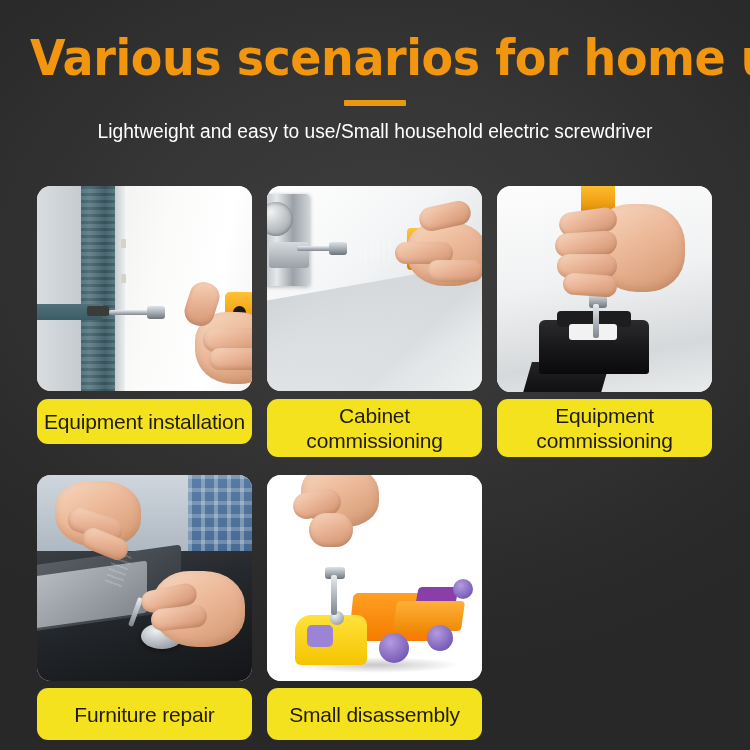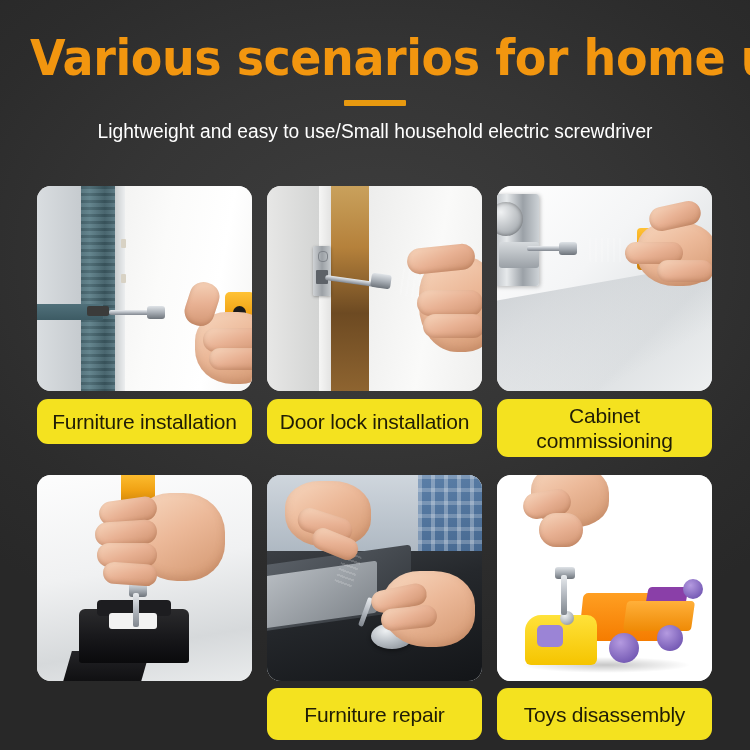--- a/index.html
+++ b/index.html
@@ -299,45 +299,23 @@
           <div class="grip-lines" style="left:140px; top:114px; width:34px; height:26px;"></div>
           <div class="accent-band" style="left:188px; top:106px; width:30px; height:42px; border-radius:5px;"></div>
           <div style="position:absolute; left:196px; top:120px; width:13px; height:13px; border-radius:50%; background:#1b1b1b;"></div>
 
           <div class="palm" style="left:158px; top:126px; width:78px; height:72px;"></div>
           <div class="finger" style="left:150px; top:96px; width:30px; height:44px; transform:rotate(18deg);"></div>
           <div class="finger" style="left:166px; top:142px; width:62px; height:24px;"></div>
           <div class="finger" style="left:172px; top:162px; width:56px; height:22px;"></div>
         </div>
       </div>
-      <div class="label">Furniture installation</div>
+      <div class="label">Equipment installation</div>
     </div>
 
-    <div class="card row1">
-      <div class="photo">
-        <div class="sc">
-          <div class="c2-doorL"></div>
-          <div class="c2-gap"></div>
-          <div class="c2-inner"></div>
-          <div class="c2-doorR"></div>
-          <div class="c2-strike"></div>
-
-          <div class="bit" style="left:58px; top:93px; width:58px; height:5px; transform:rotate(8deg);"></div>
-          <div class="collar" style="left:104px; top:88px; width:20px; height:14px; transform:rotate(8deg);"></div>
-          <div class="tool-body" style="left:118px; top:74px; width:80px; height:46px; border-radius:8px 12px 12px 8px; transform:rotate(8deg);"></div>
-          <div class="grip-lines" style="left:134px; top:84px; width:40px; height:28px; transform:rotate(8deg);"></div>
-
-          <div class="palm" style="left:152px; top:70px; width:80px; height:96px;"></div>
-          <div class="finger" style="left:140px; top:60px; width:68px; height:26px; transform:rotate(-6deg);"></div>
-          <div class="finger" style="left:150px; top:104px; width:66px; height:26px;"></div>
-          <div class="finger" style="left:156px; top:128px; width:62px; height:24px;"></div>
-        </div>
-      </div>
-      <div class="label">Door lock installation</div>
-    </div>
 
     <div class="card row1">
       <div class="photo">
         <div class="sc">
           <div class="c3-panel"></div>
           <div class="c3-shadow"></div>
           <div class="c3-hinge"></div>
           <div class="c3-cup"></div>
           <div class="c3-arm"></div>
 
@@ -370,20 +348,21 @@
           <div class="collar" style="left:92px; top:108px; width:18px; height:14px;"></div>
           <div class="bit" style="left:96px; top:118px; width:6px; height:34px;"></div>
 
           <div class="palm" style="left:96px; top:18px; width:92px; height:88px;"></div>
           <div class="finger" style="left:62px; top:24px; width:58px; height:24px; transform:rotate(-8deg);"></div>
           <div class="finger" style="left:58px; top:46px; width:62px; height:24px; transform:rotate(-4deg);"></div>
           <div class="finger" style="left:60px; top:68px; width:60px; height:24px;"></div>
           <div class="finger" style="left:66px; top:88px; width:54px; height:22px; transform:rotate(4deg);"></div>
         </div>
       </div>
+      <div class="label">Equipment commissioning</div>
     </div>
 
     <div class="card row2">
       <div class="photo">
         <div class="sc">
           <div class="c5-bg"></div>
           <div class="c5-blur"></div>
           <div class="c5-shirt"></div>
           <div class="c5-dev"></div>
           <div class="c5-devtop"></div>
@@ -425,17 +404,17 @@
 
           <div class="tool-body" style="left:48px; top:10px; width:40px; height:86px; border-radius:14px 14px 8px 8px;"></div>
           <div class="collar" style="left:58px; top:92px; width:20px; height:12px;"></div>
           <div class="bit" style="left:64px; top:100px; width:6px; height:40px;"></div>
 
           <div class="palm" style="left:34px; top:-10px; width:78px; height:62px;"></div>
           <div class="finger" style="left:26px; top:16px; width:48px; height:26px; transform:rotate(-10deg);"></div>
           <div class="finger" style="left:42px; top:38px; width:44px; height:34px; border-radius:18px;"></div>
         </div>
       </div>
-      <div class="label">Toys disassembly</div>
+      <div class="label">Small disassembly</div>
     </div>
 
   </div>
 </div>
 
 </body></html>

